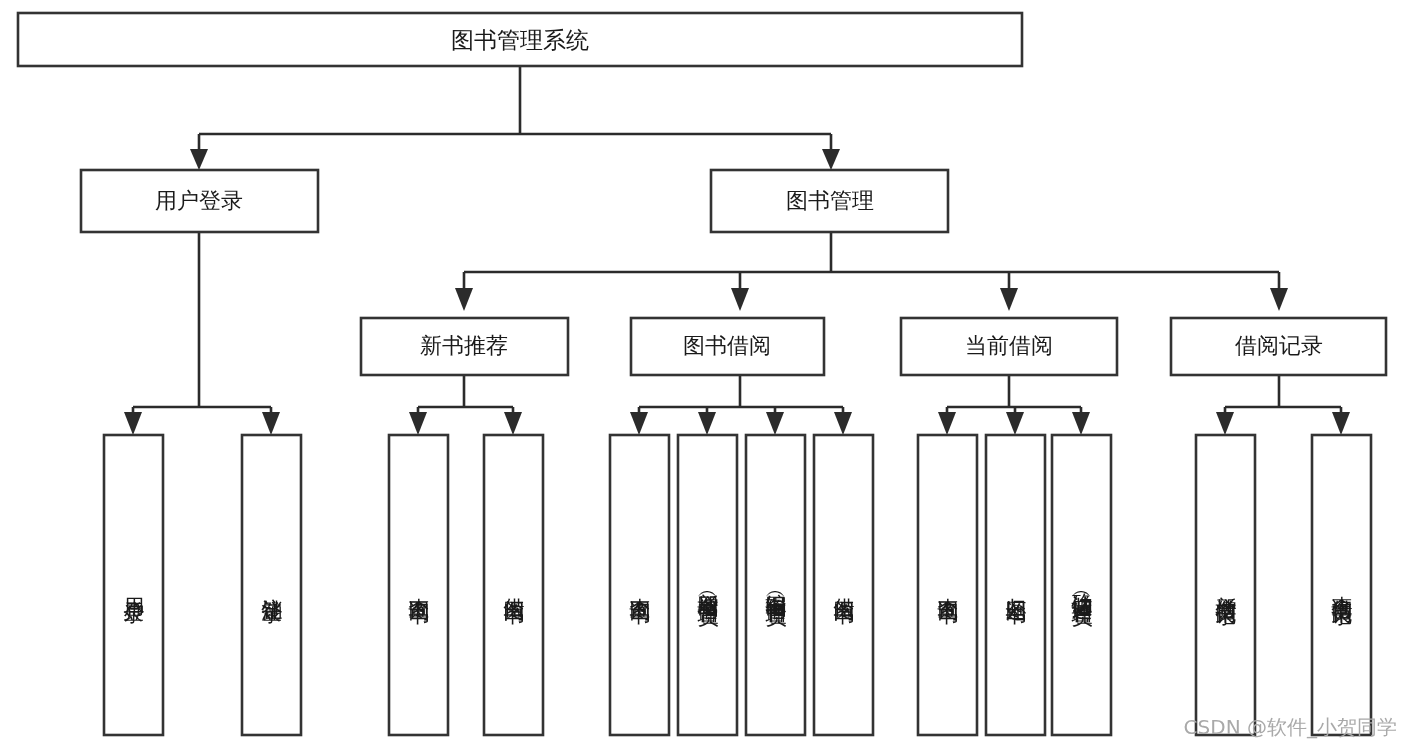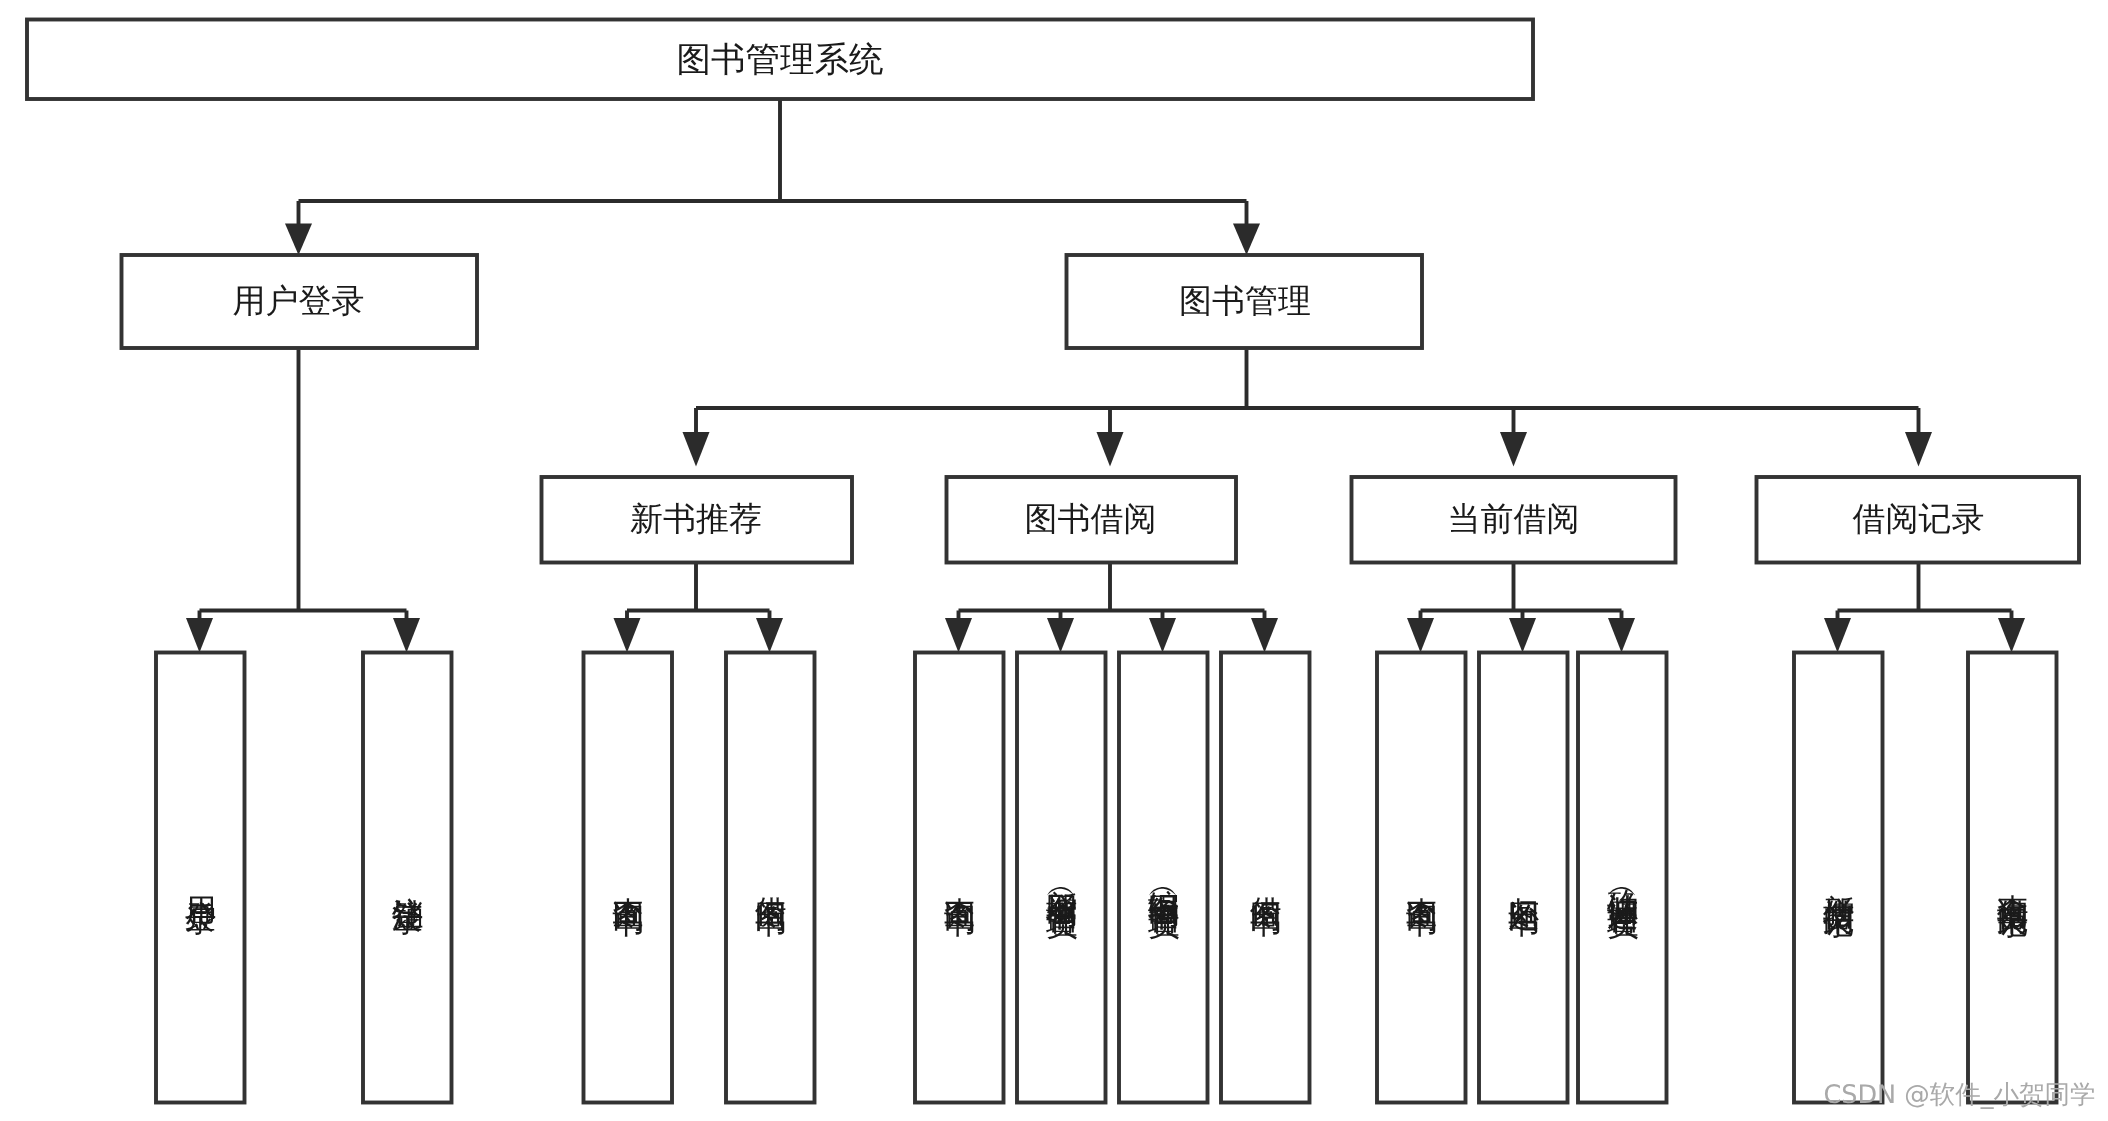--- a/index.html
+++ b/index.html
@@ -68,21 +68,21 @@
     color: #1a1a1a;
     letter-spacing: 2px;
     white-space: nowrap;
     text-align: center;
   }
   .watermark {
     position: absolute;
     right: 8px;
     bottom: 6px;
     font-family: "DejaVu Sans", "Liberation Sans", sans-serif;
-    font-size: 17px;
+    font-size: 20px;
     color: #a9a9a9;
     white-space: nowrap;
     user-select: none;
   }
 </style>
 </head>
 <body>
 
 <div id="diagram-root">
 

